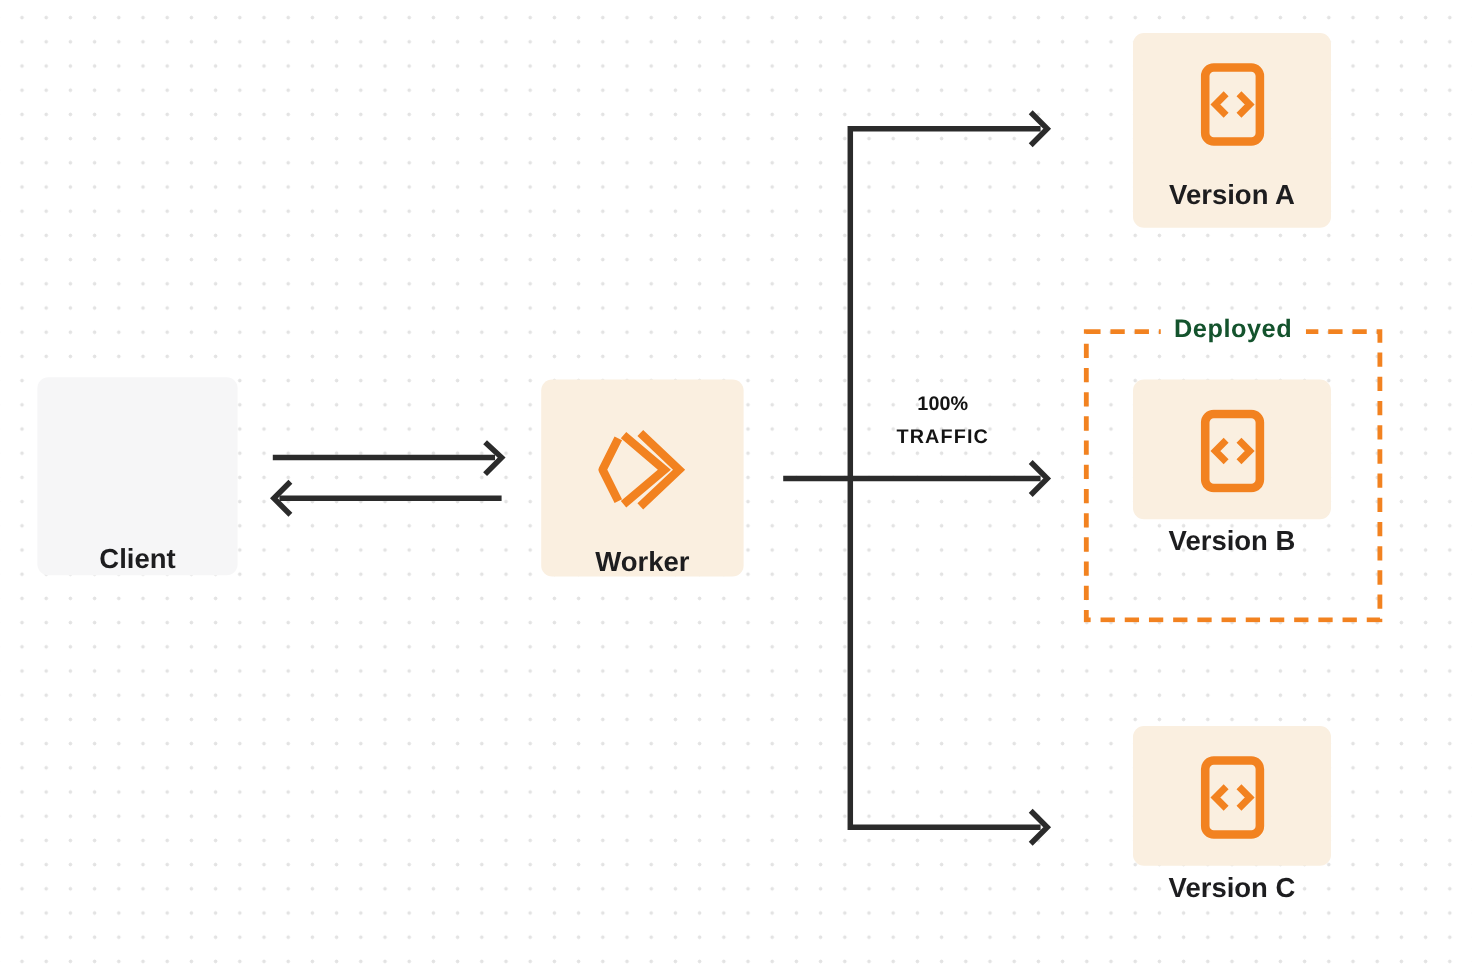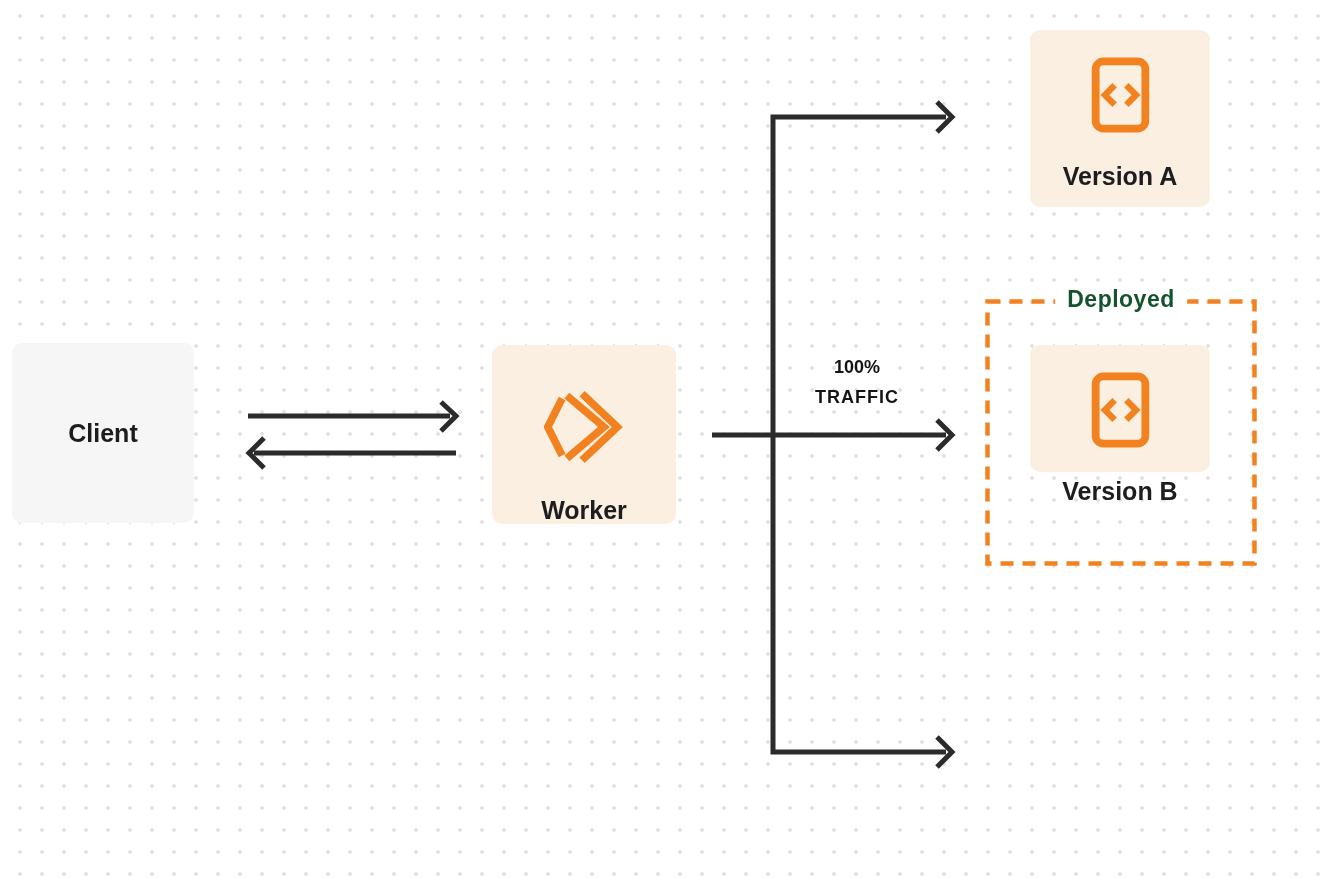--- a/index.html
+++ b/index.html
@@ -25,23 +25,23 @@
     align-items: center;
   }
   .node-label {
     font-size: 25px;
     font-weight: 700;
     color: #1d1d1f;
     line-height: 30px;
     white-space: nowrap;
   }
   #client {
-    left: 12px; top: 343px; width: 182px; height: 180px;
+    left: 34px; top: 343px; width: 182px; height: 180px;
     background: #f6f6f7;
-    justify-content: center;
+    justify-content: flex-end;
   }
   #worker {
     left: 492px; top: 345px; width: 184px; height: 179px;
     background: #faefe0;
     padding-top: 44px; box-sizing: border-box;
   }
   #worker .node-label { margin-top: 26px; }
   .version-node {
     width: 180px; height: 127px;
     background: #faefe0;
@@ -153,14 +153,24 @@
     <span>
       <svg width="59" height="76" viewBox="0 0 60 78">
         <rect class="orange-stroke" x="4.5" y="4.5" width="51" height="69" rx="8" stroke-width="8"></rect>
         <polyline class="orange-stroke" stroke-width="6.5" points="24,29 14,39 24,49"></polyline>
         <polyline class="orange-stroke" stroke-width="6.5" points="36,29 46,39 36,49"></polyline>
       </svg>
     </span>
     <div class="node-label">Version B</div>
   </div>
 
+  <div class="node version-node" id="version-c">
+    <span>
+      <svg width="59" height="76" viewBox="0 0 60 78">
+        <rect class="orange-stroke" x="4.5" y="4.5" width="51" height="69" rx="8" stroke-width="8"></rect>
+        <polyline class="orange-stroke" stroke-width="6.5" points="24,29 14,39 24,49"></polyline>
+        <polyline class="orange-stroke" stroke-width="6.5" points="36,29 46,39 36,49"></polyline>
+      </svg>
+    </span>
+    <div class="node-label">Version C</div>
+  </div>
 
 </div>
 
 </body></html>

